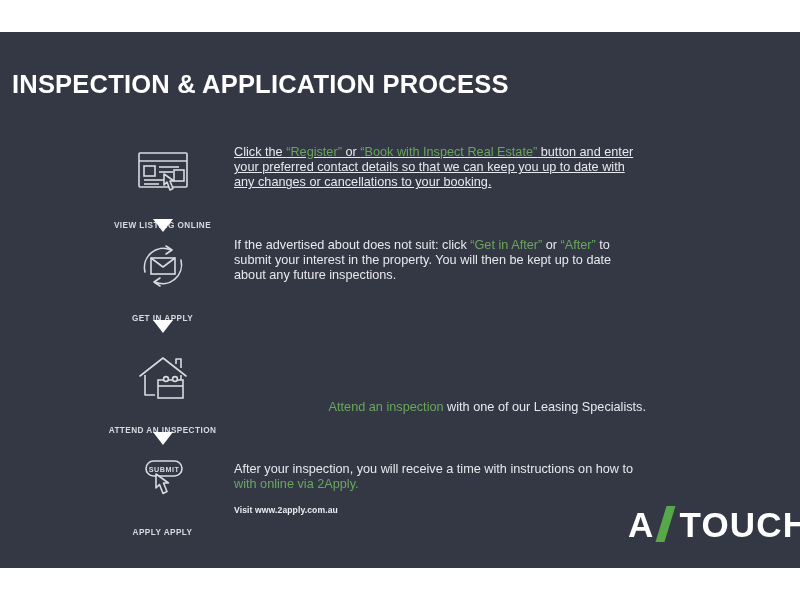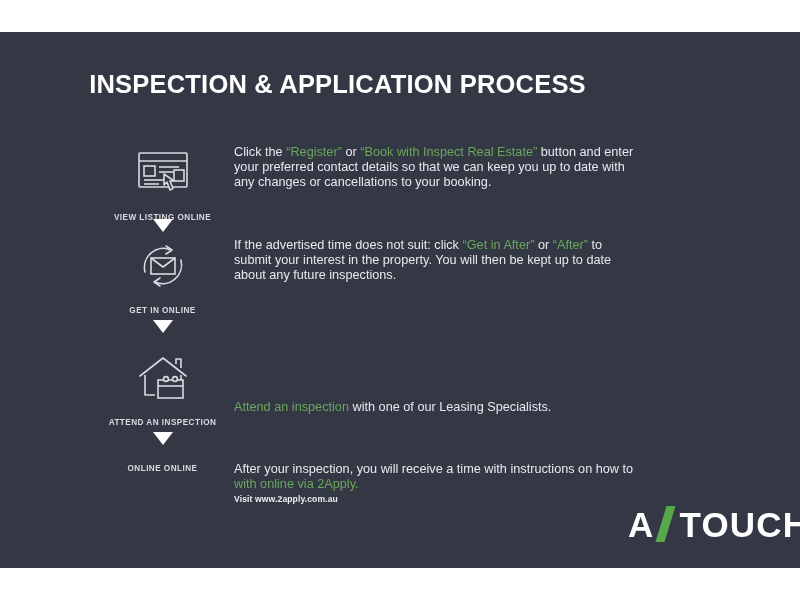--- a/index.html
+++ b/index.html
@@ -29,26 +29,27 @@
     height: 536px;
     background: #343744;
     overflow: hidden;
   }
 
   .title {
     position: absolute;
     left: 0;
     top: 38px;
     width: 675px;
-    text-align: center;
+    text-align: left;
     color: #ffffff;
     font-size: 25.5px;
     font-weight: bold;
     letter-spacing: 0.2px;
     font-family: "Liberation Sans", sans-serif;
+    padding-left: 12px;
   }
 
   
   .step {
     position: absolute;
     left: 0;
     width: 800px;
   }
 
   .icon-col {
@@ -60,21 +61,21 @@
 
   .icon-box {
     width: 135px;
     height: 56px;
     display: flex;
     align-items: center;
     justify-content: center;
   }
 
   .step-label {
-    margin-top: 12px;
+    margin-top: 20px;
     color: #d9dae0;
     font-size: 8.2px;
     font-weight: bold;
     letter-spacing: 0.45px;
     font-family: "Liberation Sans", sans-serif;
     white-space: nowrap;
   }
 
   .body-col {
     position: absolute;
@@ -82,20 +83,21 @@
     width: 400px;
     color: #e8e9ee;
     font-size: 12.7px;
     line-height: 15.2px;
     font-family: "Liberation Sans", sans-serif;
   }
 
   .hl { color: #6aa75e; }
 
   .visit {
+    margin-top: 11px;
     font-size: 8.6px;
     font-weight: bold;
     letter-spacing: 0.1px;
     color: #eceef2;
   }
 
   
   .connector {
     position: absolute;
     left: 95px;
@@ -155,45 +157,45 @@
             <line x1="26" y1="18" x2="46" y2="18"></line>
             <line x1="26" y1="23" x2="40" y2="23"></line>
             <rect x="41" y="21" width="10" height="11"></rect>
             <line x1="11" y1="31" x2="31" y2="31"></line>
             <line x1="11" y1="35" x2="26" y2="35"></line>
             <path d="M31 25 v11 l3 -3 l3 8 l3 -1.5 l-3 -7.5 h4 z" fill="#343744" stroke="#d9dae0" stroke-width="1.6" stroke-linejoin="round"></path>
           </svg>
         </div>
         <div class="step-label">VIEW LISTING ONLINE</div>
       </div>
-      <div class="body-col" style="top:0; position:absolute; left:234px;">
+      <div class="body-col" style="top:0; position:absolute; left:234px;text-decoration:underline;">
         <span>Click the </span><span class="hl">“Register”</span><span> or </span><span class="hl">“Book with Inspect Real Estate”</span><span> button and enter your preferred contact details so that we can keep you up to date with any changes or cancellations to your booking.</span>
       </div>
     </div>
 
     <div class="connector" style="top:187px;">
       <div class="tri"></div>
     </div>
 
     <div class="step" style="top:206px;">
       <div class="icon-col">
         <div class="icon-box">
           <svg width="56" height="50" viewBox="0 0 56 50" fill="none" stroke="#d9dae0" stroke-width="1.6">
             <path d="M10 31 A19 19 0 0 1 36 9" stroke-linecap="round"></path>
             <path d="M46 19 A19 19 0 0 1 20 41" stroke-linecap="round"></path>
             <path d="M31 5 l6 4 l-6 4" stroke-linejoin="round" stroke-linecap="round"></path>
             <path d="M25 45 l-6 -4 l6 -4" stroke-linejoin="round" stroke-linecap="round"></path>
             <rect x="16" y="17" width="24" height="16"></rect>
             <path d="M16 17 l12 9 l12 -9" stroke-linejoin="round"></path>
           </svg>
         </div>
-        <div class="step-label">GET IN ONLINE</div>
+        <div class="step-label">GET IN APPLY</div>
       </div>
       <div class="body-col" style="top:0; position:absolute; left:234px;">
-        <span>If the advertised time does not suit: click </span><span class="hl">“Get in After”</span><span> or </span><span class="hl">“After”</span><span> to submit your interest in the property. You will then be kept up to date about any future inspections.</span>
+        <span>If the advertised about does not suit: click </span><span class="hl">“Get in After”</span><span> or </span><span class="hl">“After”</span><span> to submit your interest in the property. You will then be kept up to date about any future inspections.</span>
       </div>
     </div>
 
     <div class="connector" style="top:288px;">
       <div class="tri"></div>
     </div>
 
     <div class="step" style="top:318px;">
       <div class="icon-col">
         <div class="icon-box">
@@ -203,32 +205,39 @@
             <path d="M13 22 v20 h10" stroke-linejoin="round"></path>
             <path d="M49 22 v6" stroke-linejoin="round"></path>
             <rect x="26" y="27" width="25" height="18" fill="#343744"></rect>
             <line x1="26" y1="33" x2="51" y2="33"></line>
             <circle cx="34" cy="26" r="2.4" fill="#343744"></circle>
             <circle cx="43" cy="26" r="2.4" fill="#343744"></circle>
           </svg>
         </div>
         <div class="step-label">ATTEND AN INSPECTION</div>
       </div>
-      <div class="body-col" style="top:50px; position:absolute; left:234px;">
+      <div class="body-col" style="top:50px; position:absolute; left:246px;text-align:right;">
         <span class="hl">Attend an inspection</span><span> with one of our Leasing Specialists.</span>
       </div>
     </div>
 
     <div class="connector" style="top:400px;">
       <div class="tri"></div>
     </div>
 
     <div class="step" style="top:420px;">
       <div class="icon-col">
-        <div class="step-label">ONLINE ONLINE</div>
+        <div class="icon-box">
+          <svg width="60" height="50" viewBox="0 0 60 50" fill="none" stroke="#d9dae0" stroke-width="1.6">
+            <rect x="13" y="6" width="36" height="15" rx="7.5"></rect>
+            <text x="31" y="16.5" fill="#d9dae0" stroke="none" font-family="Liberation Sans, sans-serif" font-size="7.2" font-weight="bold" letter-spacing="0.5" text-anchor="middle">SUBMIT</text>
+            <path d="M23 19 v14 l3.5 -3.5 l3.5 9 l4 -2 l-3.5 -8.5 h5 z" fill="#343744" stroke="#d9dae0" stroke-width="1.6" stroke-linejoin="round"></path>
+          </svg>
+        </div>
+        <div class="step-label">APPLY APPLY</div>
       </div>
       <div class="body-col" style="top:10px; position:absolute; left:234px;">
         <span>After your inspection, you will receive a time with instructions on how to </span><span class="hl">with online via 2Apply.</span>
         <div class="visit">Visit www.2apply.com.au</div>
       </div>
     </div>
 
     <div class="logo">
       <span class="logo-a">A</span>
       <span class="logo-slash"></span>

